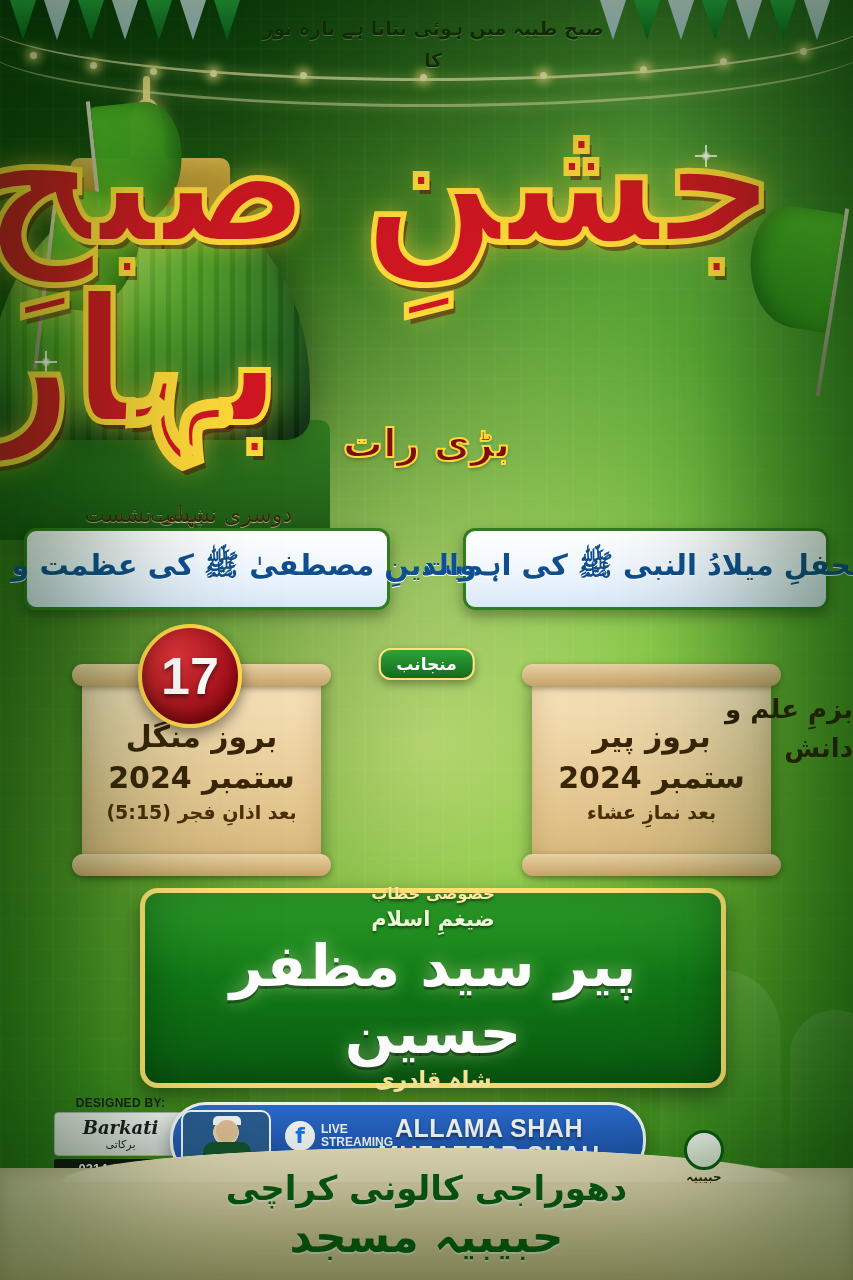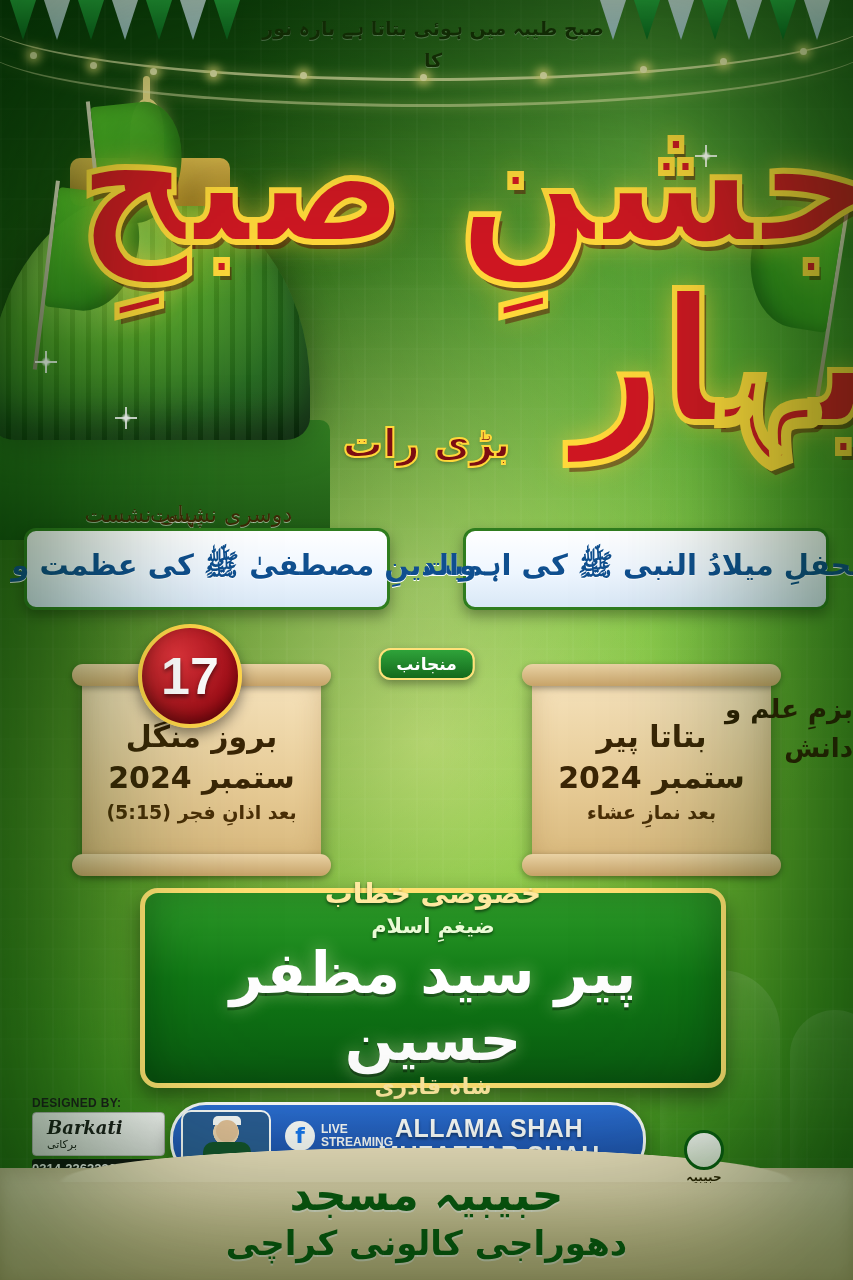--- a/index.html
+++ b/index.html
@@ -122,21 +122,21 @@
     color:#1b2d07;
     font-family:"DejaVu Sans", sans-serif;
     font-weight:bold;
     text-shadow:0 1px 0 rgba(255,255,255,.35);
   }
   .couplet div{font-size:19px;line-height:1.7;letter-spacing:.5px;}
 
   
   .title-block{
     position:absolute;left:0;right:0;top:118px;height:330px;
-    text-align:right;direction:rtl;
+    text-align:left;direction:rtl;
   }
   .title-main{
     font-family:"DejaVu Sans", sans-serif;
     font-size:150px;line-height:1.02;font-weight:bold;
     color:#cf1722;
     -webkit-text-stroke:5px #ffd83a;
     text-shadow:
       0 0 2px #ffe969,
       4px 6px 0 rgba(90,0,0,.45),
       0 0 26px rgba(255,210,60,.65);
@@ -241,41 +241,41 @@
   .speaker-panel{
     position:absolute;left:140px;top:888px;width:576px;height:190px;
     background:linear-gradient(180deg,#2f9f2a,#117a16 45%,#0a5c11);
     border:5px solid #ffe071;
     border-radius:18px;
     box-shadow:0 10px 22px rgba(0,0,0,.45), inset 0 0 40px rgba(0,0,0,.25);
     direction:rtl;text-align:center;
     display:flex;flex-direction:column;align-items:center;justify-content:center;
   }
   .speaker-panel .sp-label{
-    font-family:"DejaVu Sans", sans-serif;font-size:28px;font-weight:bold;
+    font-family:"DejaVu Sans", sans-serif;font-size:16px;font-weight:bold;
     color:#ffe9a0;margin-bottom:4px;text-shadow:0 2px 3px rgba(0,0,0,.5);
   }
   .speaker-panel .sp-pre{
     font-family:"DejaVu Sans", sans-serif;font-size:21px;font-weight:bold;
     color:#eafbd5;text-shadow:0 2px 3px rgba(0,0,0,.5);
   }
   .speaker-panel .sp-name{
     font-family:"DejaVu Sans", sans-serif;font-size:58px;font-weight:bold;
     color:#ffffff;line-height:1.15;margin-top:2px;
     text-shadow:0 3px 0 rgba(0,0,0,.35), 0 0 18px rgba(255,255,200,.45);
   }
   .speaker-panel .sp-suffix{
     font-family:"DejaVu Sans", sans-serif;font-size:22px;font-weight:bold;
     color:#ffe9a0;
   }
 
   
   .designer{
-    position:absolute;left:32px;top:1096px;width:133px;
-    text-align:left;color:#1c1c1c;
+    position:absolute;left:54px;top:1096px;width:133px;
+    text-align:center;color:#1c1c1c;
   }
   .designer .dtitle{
     font-family:"Liberation Sans", sans-serif;font-size:12px;font-weight:bold;
     letter-spacing:.3px;
   }
   .designer .dbox{
     margin-top:2px;background:linear-gradient(180deg,#fdfdfd,#e3e3e3);
     border:1px solid #b9b9b9;border-radius:4px;padding:4px 14px;
   }
   .designer .dname{font-family:"DejaVu Serif", serif;font-style:italic;font-size:18px;font-weight:bold;}
@@ -449,21 +449,21 @@
     </div>
 
     <div class="nishast-label left">دوسری نشست</div>
     <div class="nishast left">
       <div class="txt">والدینِ مصطفیٰ ﷺ کی عظمت و شان</div>
     </div>
   </div>
 
   <div class="scroll right">
     <div class="inner">
-      <div class="d-main">بتاتا پیر</div>
+      <div class="d-main">بروز پیر</div>
       <div class="d-main">ستمبر 2024</div>
       <div class="d-sub">بعد نمازِ عشاء</div>
     </div>
   </div>
 
   <div class="scroll left">
     <div class="inner">
       <div class="d-main">بروز منگل</div>
       <div class="d-main">ستمبر 2024</div>
       <div class="d-sub">بعد اذانِ فجر (5:15)</div>
@@ -508,18 +508,18 @@
       <span>MUZAFFAR SHAH QADRI</span>
     </div>
   </div>
 
   <div class="sand"></div>
   <div class="mosque-logo">
     <div class="ring"></div>
     <div class="lt">حبیبیہ</div>
   </div>
   <div class="mosque-name">
+    <div class="mline" style="font-size:34px;">دھوراجی کالونی کراچی</div>
     <div class="mline">حبیبیہ مسجد</div>
-    <div class="mline" style="font-size:34px;">دھوراجی کالونی کراچی</div>
   </div>
 
   <div class="vignette"></div>
 </div>
 
 </body></html>

